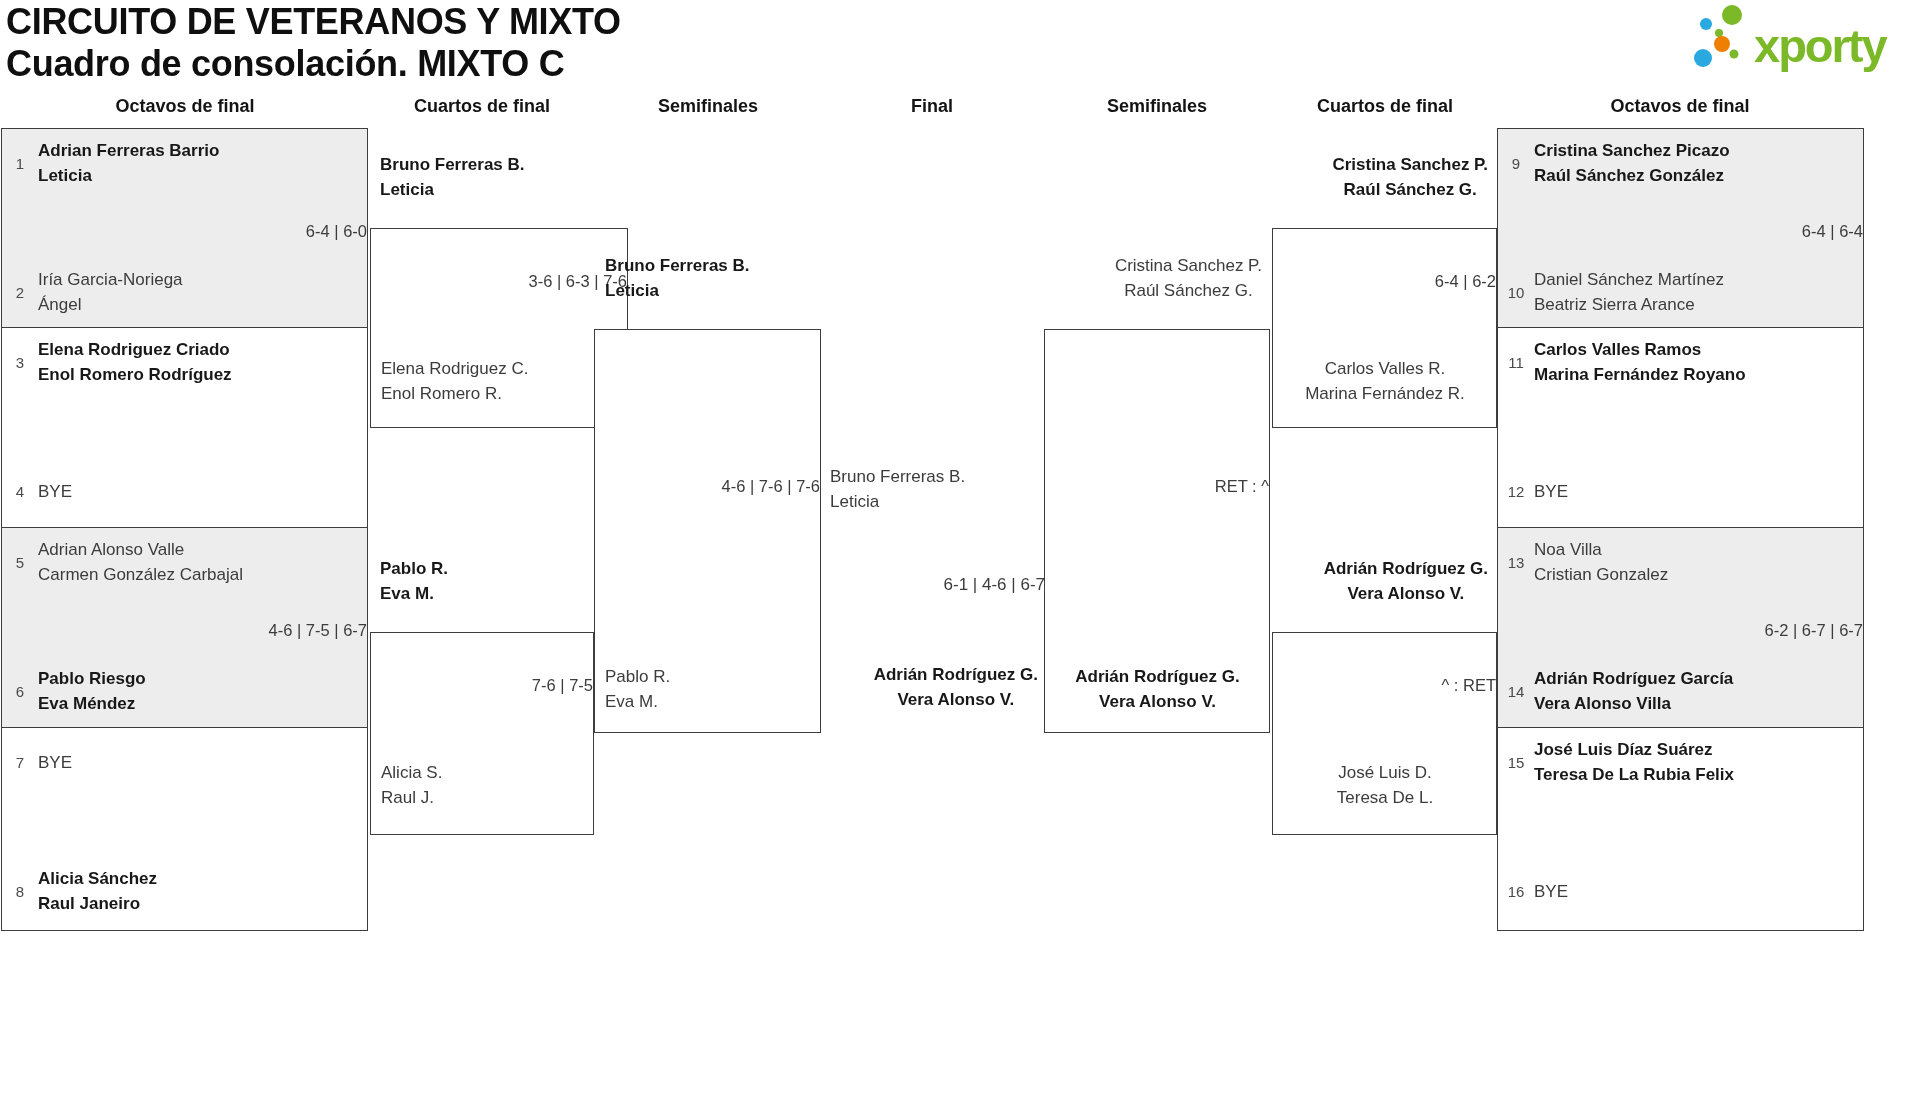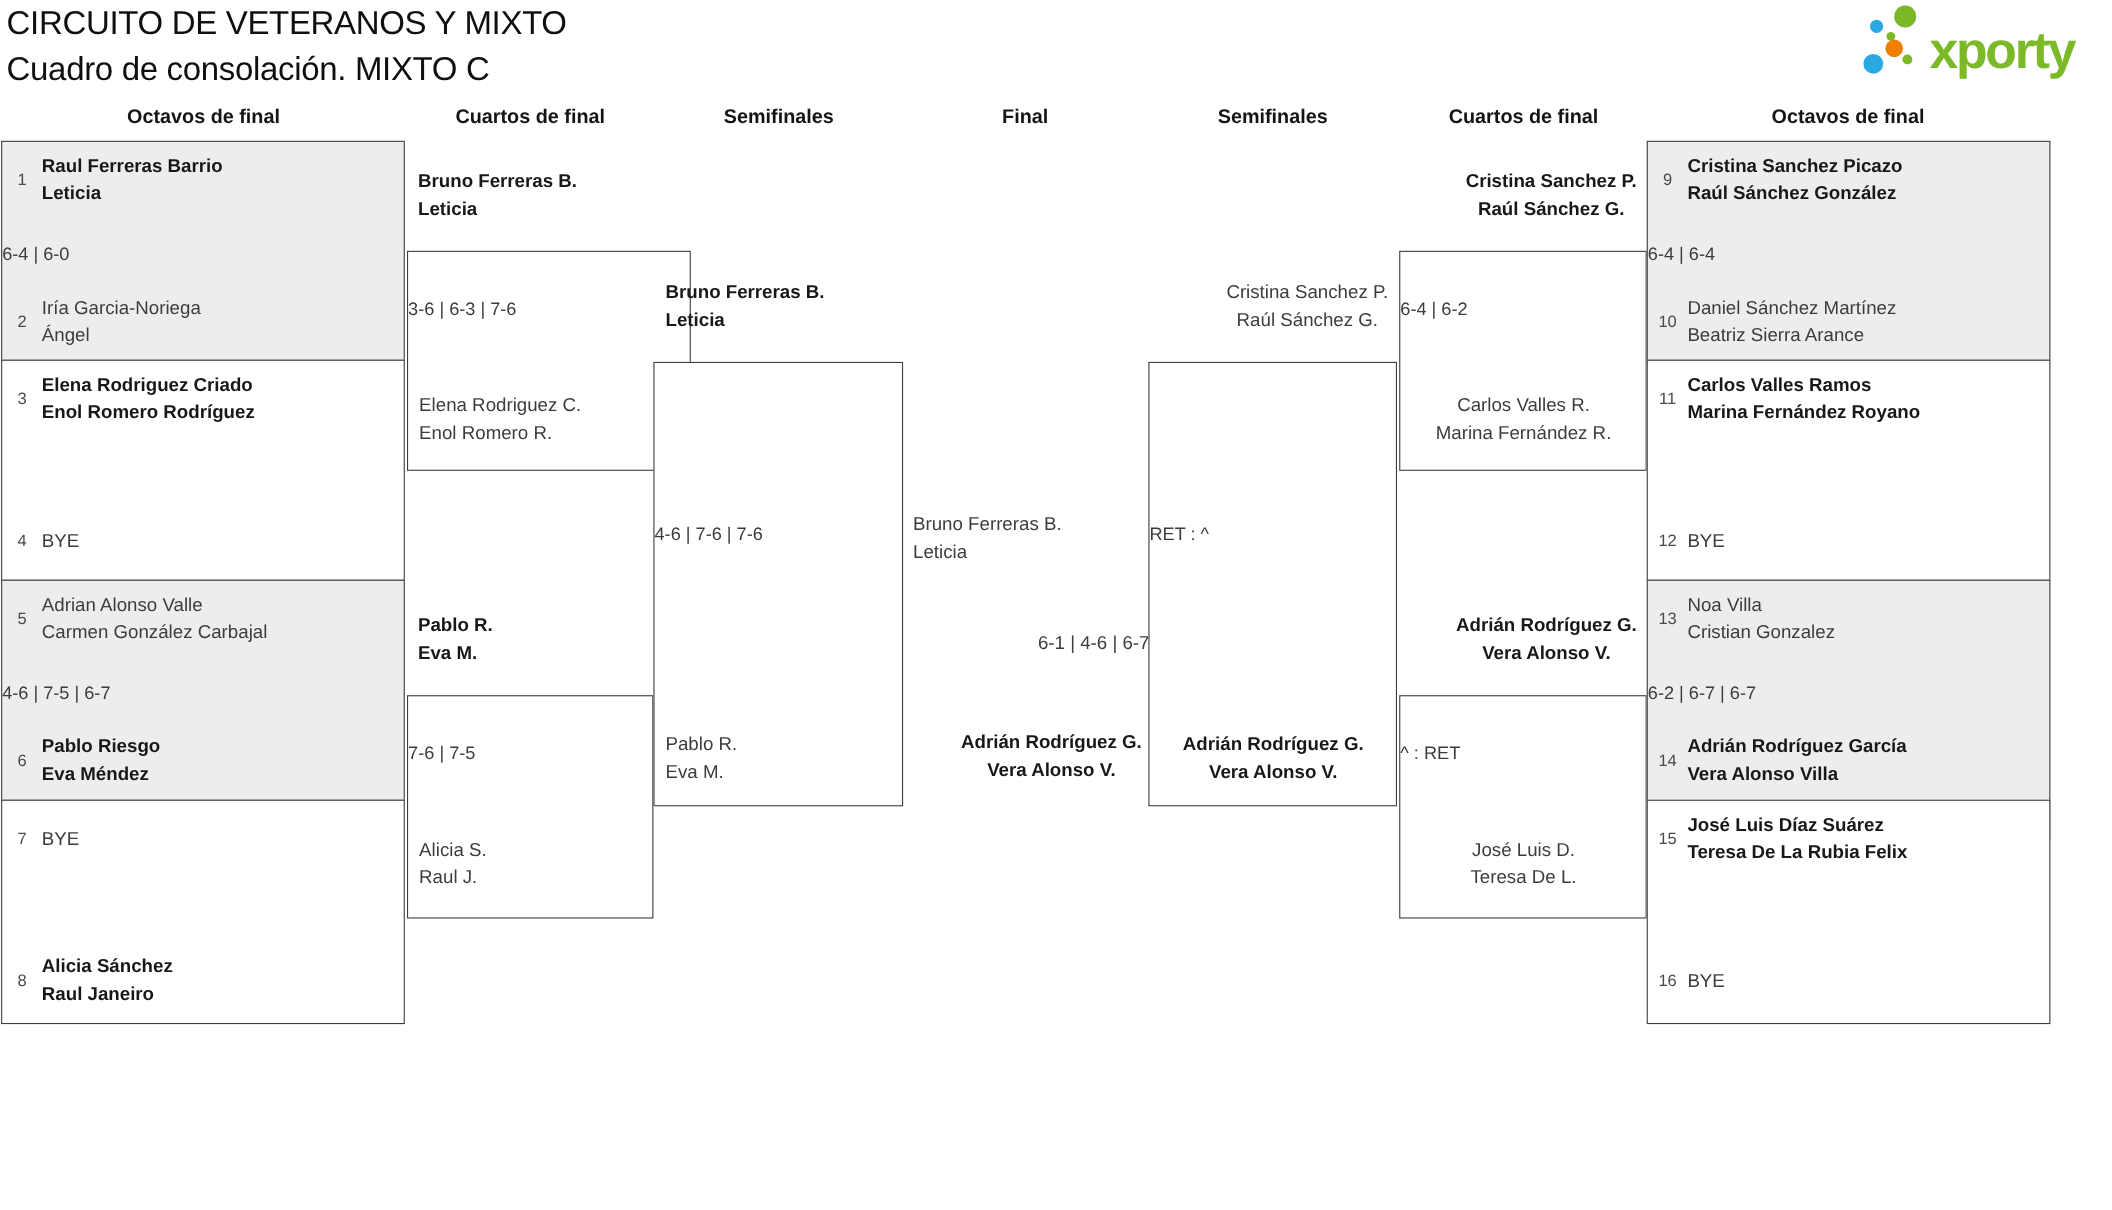--- a/index.html
+++ b/index.html
@@ -1,32 +1,32 @@
 <!DOCTYPE html>
 <html><head>
 <meta charset="utf-8">
 <style>
   html,body{margin:0;padding:0}
   body{
     width:1920px;height:1100px;position:relative;background:#fff;
     font-family:"Liberation Sans",sans-serif;color:#3c3c3c;overflow:hidden;
   }
-  .title{position:absolute;left:6px;top:1px;font-size:30px;line-height:42px;font-weight:400;color:#0f0f0f;letter-spacing:-0.3px}
+  .title{position:absolute;left:6px;top:1px;font-size:36px;line-height:42px;font-weight:700;color:#0f0f0f;letter-spacing:-0.3px}
   .round-h{position:absolute;top:96px;transform:translateX(-50%);font-size:18px;font-weight:700;color:#141414;white-space:nowrap}
   .box{position:absolute;border:1px solid #3d3d3d;background:#fff;box-sizing:border-box}
   .box.shaded{background:#ededed}
   .entry{position:absolute;left:7px;right:6px;height:50px;display:flex;align-items:center;gap:7px}
   .entry.a{top:9px}
   .entry.b{top:138px}
   .seed{flex:0 0 22px;width:22px;text-align:center;font-size:15px;color:#4a4a4a}
   .names{display:flex;flex-direction:column;justify-content:center;min-width:0}
   .nm{display:block;font-size:17px;line-height:25px;color:#3c3c3c;white-space:nowrap}
   .nm.b{font-weight:700;color:#181818}
   .nm:empty{display:none}
-  .score{position:absolute;left:0;right:0;text-align:left;font-size:16.5px;line-height:25px;color:#3c3c3c;white-space:nowrap}
+  .score{position:absolute;left:0;right:0;text-align:right;font-size:16.5px;line-height:25px;color:#3c3c3c;white-space:nowrap}
   .score:empty{display:none}
   .r16 .score{top:90px}
   .qf .score{top:40px}
   .sf .score{top:144px}
   .loser{position:absolute;left:10px;right:9px}
   .qf .loser{top:127px}
   .sf .loser{top:334px}
   .label{position:absolute}
   .ra{text-align:center}
   .fin{position:absolute;font-size:17px;line-height:25px}
@@ -57,21 +57,21 @@
 <div class="round-h" style="left:708px">Semifinales</div>
 <div class="round-h" style="left:932px">Final</div>
 <div class="round-h" style="left:1157px">Semifinales</div>
 <div class="round-h" style="left:1385px">Cuartos de final</div>
 <div class="round-h" style="left:1680px">Octavos de final</div>
 
 <div class="box r16 shaded" style="left:1px;top:128px;width:367px;height:200px">
   <div class="entry a">
     <span class="seed">1</span>
     <span class="names">
-        <span class="nm b">Raul Ferreras Barrio</span>
+        <span class="nm b">Adrian Ferreras Barrio</span>
         <span class="nm b">Leticia</span>
       </span>
   </div>
   <div class="score">6-4 | 6-0</div>
   <div class="entry b">
     <span class="seed">2</span>
     <span class="names">
         <span class="nm">Iría Garcia-Noriega</span>
         <span class="nm">Ángel</span>
       </span>

